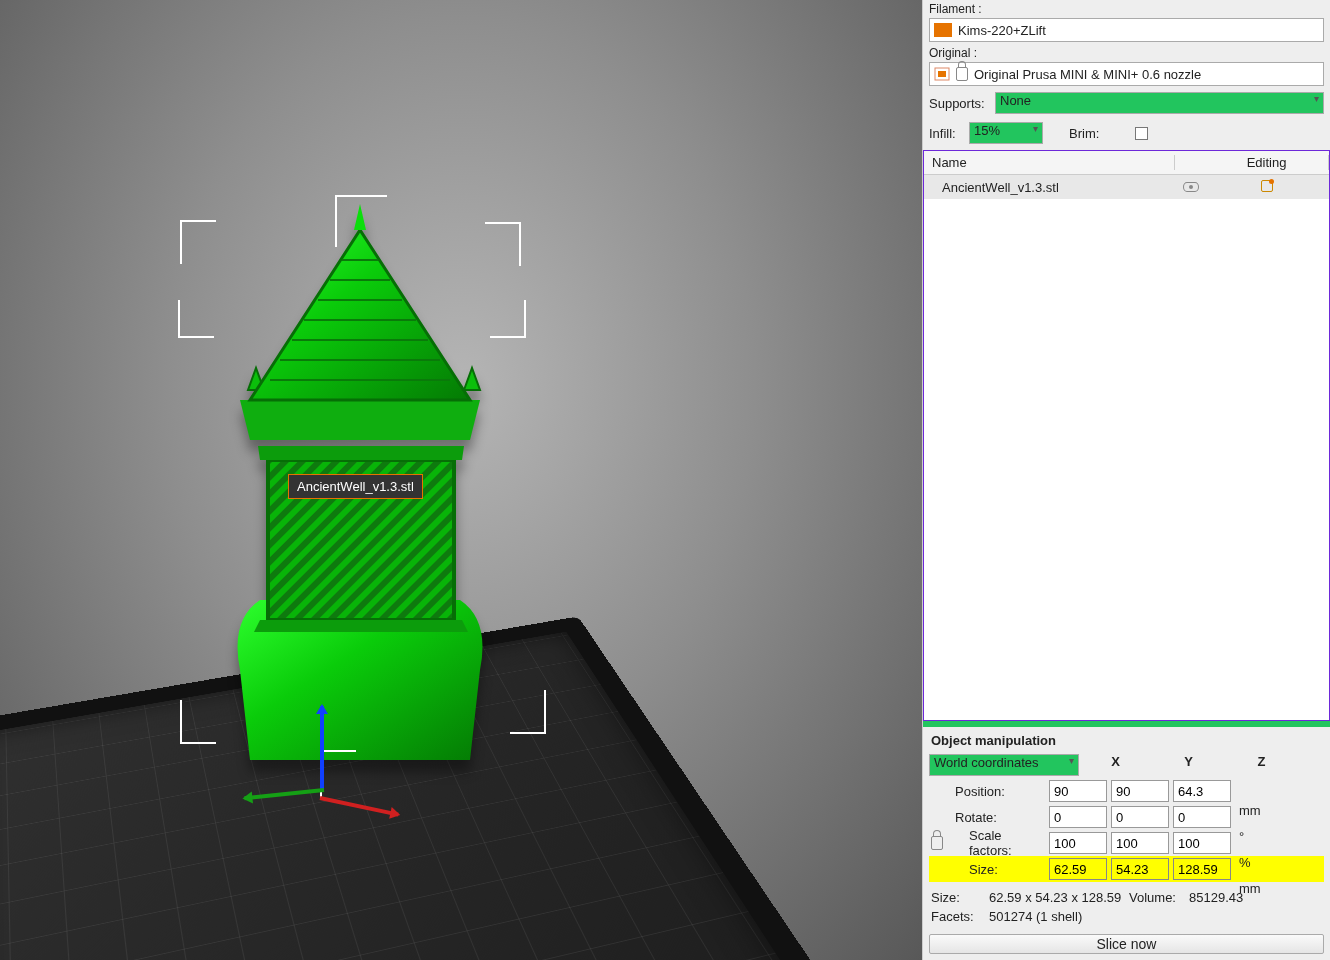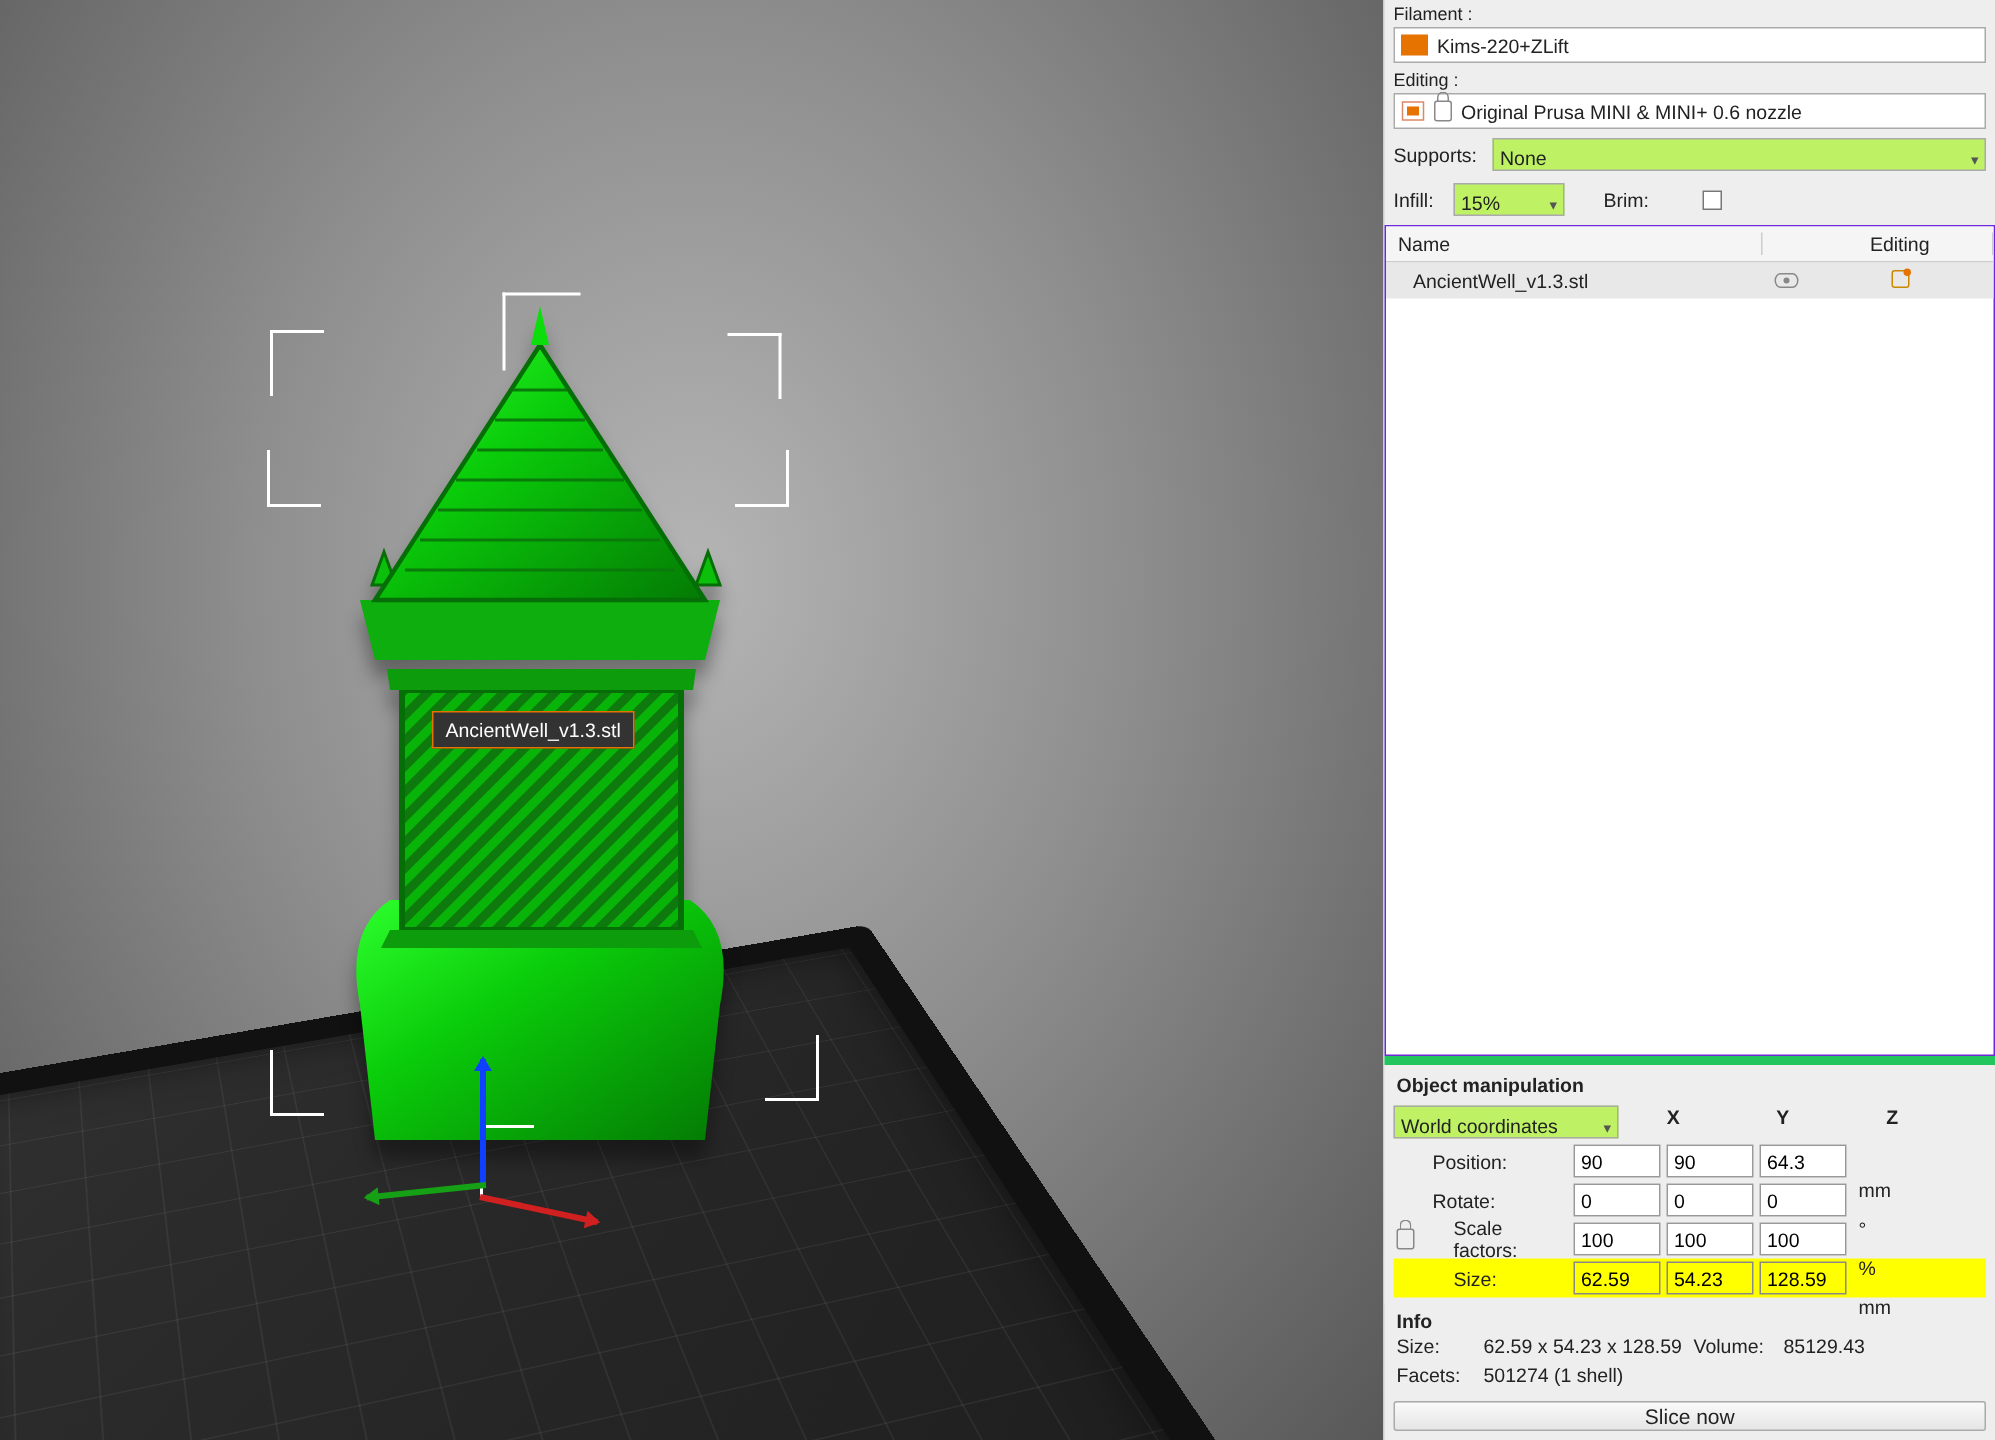--- a/index.html
+++ b/index.html
@@ -96,22 +96,22 @@
   padding: 0 4px;
   gap: 6px;
 }
 .combo .swatch { width:18px; height:14px; }
 
 .bulb-icon { width:16px;height:16px; display:flex;align-items:center;justify-content:center;}
 
 .row { display:flex; align-items:center; gap:6px; padding:4px 6px; }
 .row label { min-width:60px; }
 .select {
-  background:#bef264; border:1px solid #aaa; height:22px;
-  display:flex; align-items:flex-end; padding:0 4px; gap:4px;
+  background:#22c55e; border:1px solid #aaa; height:22px;
+  display:flex; align-items:flex-start; padding:0 4px; gap:4px;
 }
 .select .chev{margin-left:auto;font-size:10px;color:#555;}
 .checkbox { width:13px; height:13px; border:1px solid #777; background:#fff; display:inline-block; }
 
 .list {
   flex:1; background:#fff; border:1px solid #6d28d9; margin:2px 0 0 0;
   display:flex; flex-direction:column; min-height:200px;
 }
 .list-head {
   display:flex; background:#f5f5f5; border-bottom:1px solid #ccc; height:24px; align-items:center;
@@ -240,21 +240,21 @@
 <div class="panel">
 
   <div class="sec-label">Filament :</div>
   <div class="section">
     <div class="combo">
       <span class="swatch" style="background:#e67300"></span>
       <span>Kims-220+ZLift</span>
     </div>
   </div>
 
-  <div class="sec-label">Editing :</div>
+  <div class="sec-label">Original :</div>
   <div class="section">
     <div class="combo">
       <span class="bulb-icon">
         <svg width="16" height="14">
             <rect x="1" y="1" width="14" height="12" fill="none" stroke="#d86"></rect>
             <rect x="4" y="4" width="8" height="6" fill="#e67300"></rect>
           </svg>
       </span>
       <span class="lock"></span>
       <span>Original Prusa MINI &amp; MINI+ 0.6 nozzle</span>
@@ -335,21 +335,20 @@
       <div class="lockcol"></div>
       <div class="mlabel indent">Size:</div>
       <input class="minput hl" value="62.59" style="">
       <input class="minput hl" value="54.23" style="">
       <input class="minput hl" value="128.59" style="">
       <div class="munit">mm</div>
     </div>
   </div>
 
   <div class="info">
-    <h4>Info</h4>
     <div class="info-grid">
       <span>Size:</span>
       <span>62.59 x 54.23 x 128.59</span>
       <span>Volume:</span>
       <span>85129.43</span>
       <span>Facets:</span>
       <span style="grid-column:2/5">501274 (1 shell)</span>
     </div>
   </div>
 

